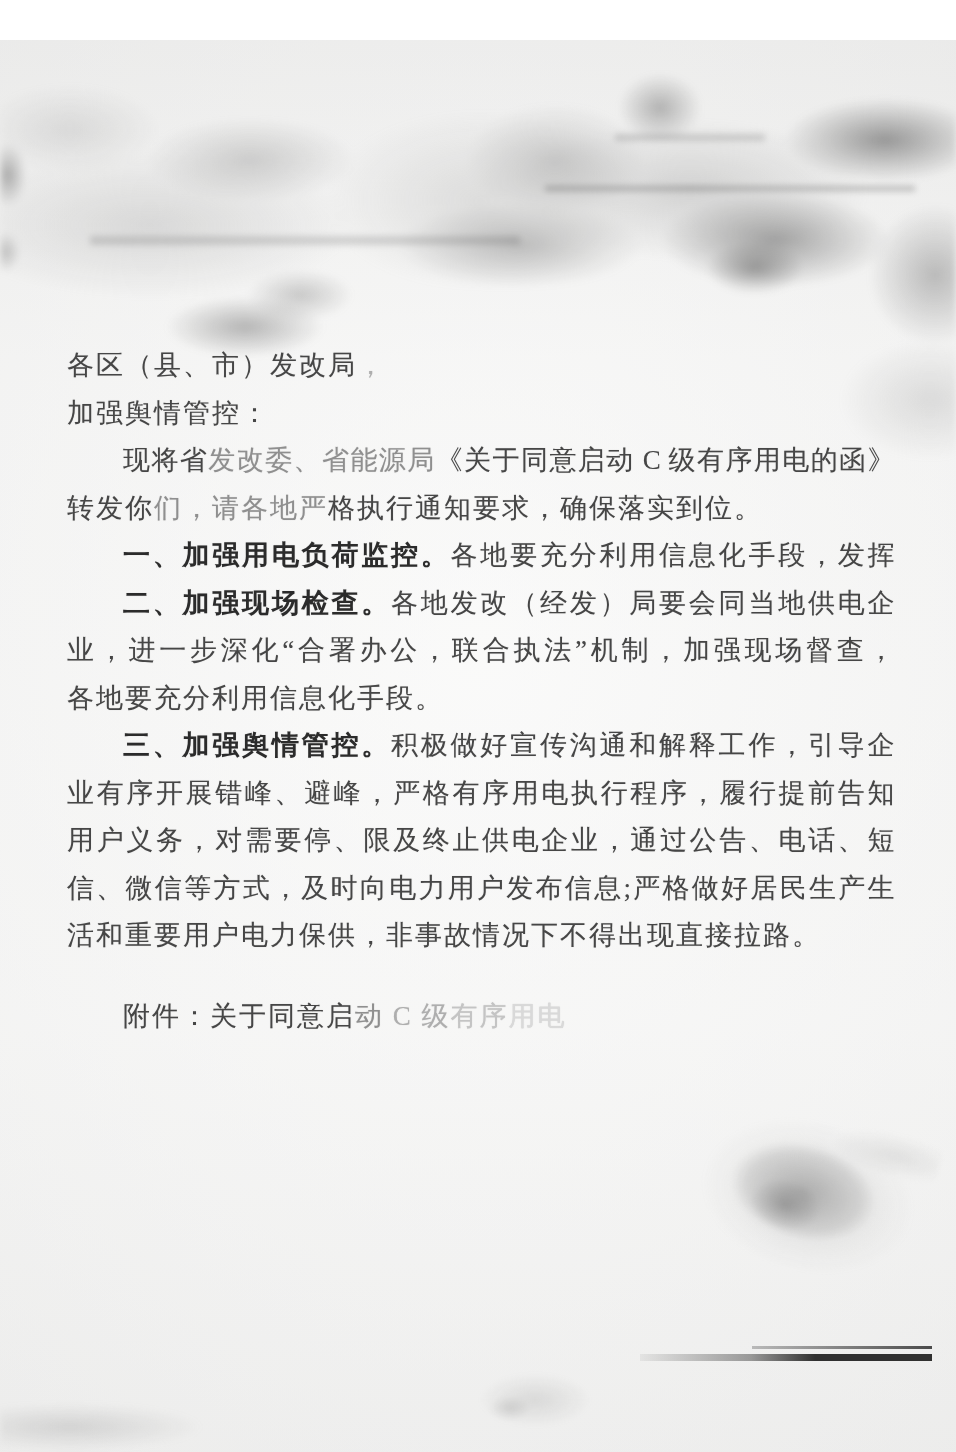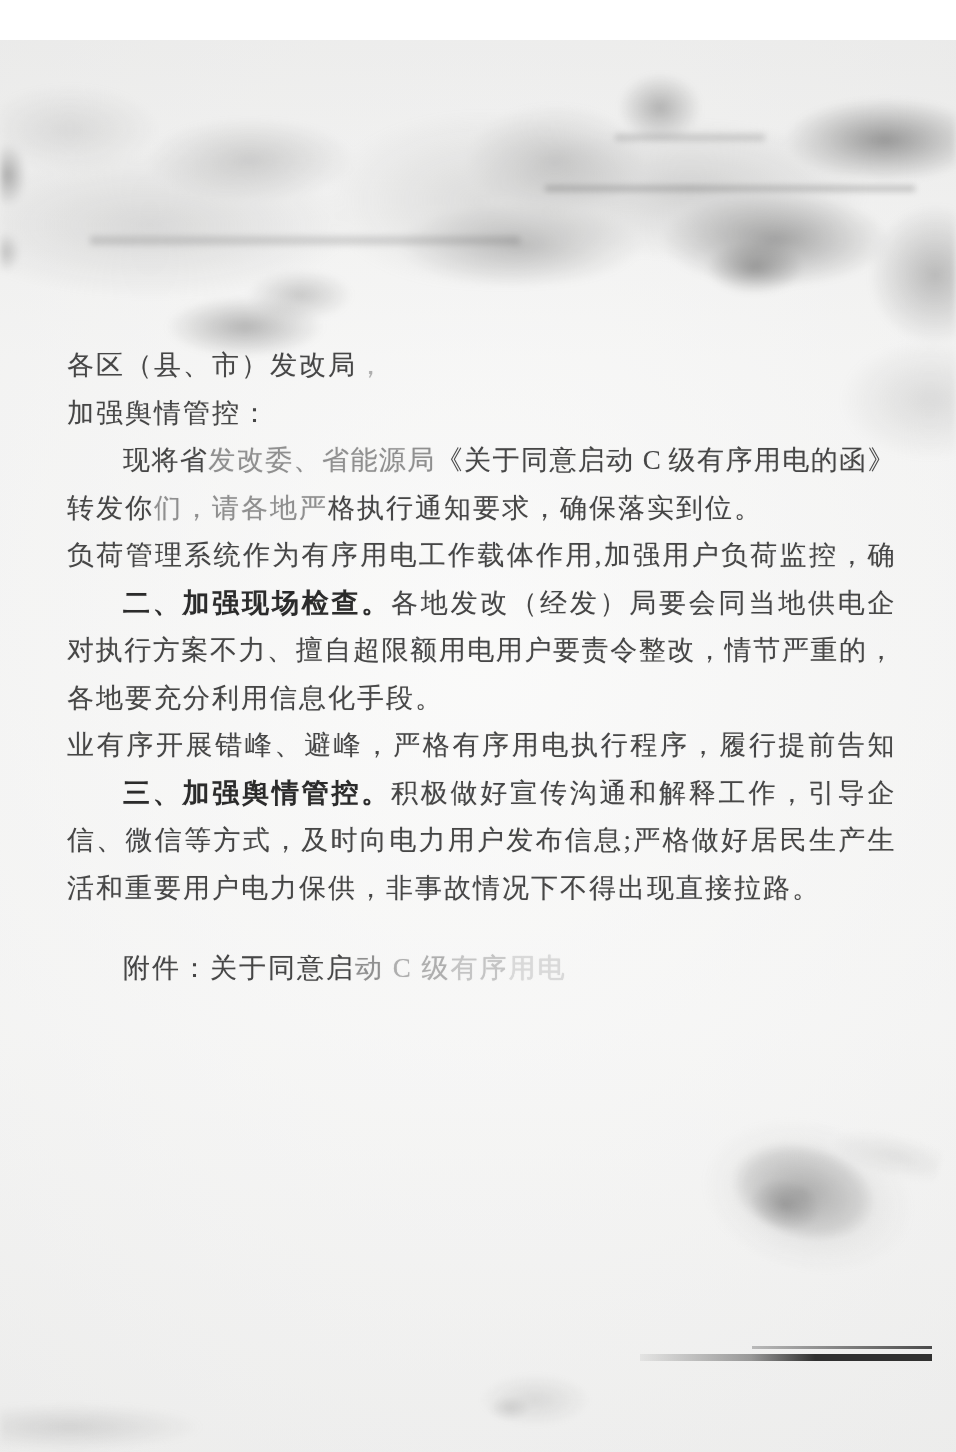--- a/index.html
+++ b/index.html
@@ -88,26 +88,27 @@
 </head>
 <body>
 
 <div class="page">
   <div class="smudge-top"></div>
   <div class="doc">
       <div class="line"><span class="seg normal">各区（县、市）发改局</span><span class="seg fade2">，</span></div>
       <div class="line"><span class="seg normal">加强舆情管控：</span></div>
       <div class="line indent justify"><span class="seg normal">现将省</span><span class="seg fade1">发改委、省能源局</span><span class="seg normal">《关于同意启动 C 级有序用电的函》</span></div>
       <div class="line"><span class="seg normal">转发你</span><span class="seg fade1">们，请各地严</span><span class="seg normal">格执行通知要求，确保落实到位。</span></div>
-      <div class="line justify"><span class="seg normal">负荷管理系统作为有序用电工作载体作用,加强用户负荷监控，确</span></div>
+      <div class="line indent justify"><span class="seg bold">一、加强用电负荷监控。</span><span class="seg normal">各地要充分利用信息化手段，发挥</span></div>
       <div class="line indent justify"><span class="seg bold">二、加强现场检查。</span><span class="seg normal">各地发改（经发）局要会同当地供电企</span></div>
-      <div class="line justify"><span class="seg normal">对执行方案不力、擅自超限额用电用户要责令整改，情节严重的，</span></div>
+      <div class="line justify"><span class="seg normal">业，进一步深化“合署办公，联合执法”机制，加强现场督查，</span></div>
       <div class="line"><span class="seg normal">各地要充分利用信息化手段。</span></div>
+      <div class="line indent justify"><span class="seg bold">三、加强舆情管控。</span><span class="seg normal">积极做好宣传沟通和解释工作，引导企</span></div>
       <div class="line justify"><span class="seg normal">业有序开展错峰、避峰，严格有序用电执行程序，履行提前告知</span></div>
-      <div class="line indent justify"><span class="seg bold">三、加强舆情管控。</span><span class="seg normal">积极做好宣传沟通和解释工作，引导企</span></div>
+      <div class="line justify"><span class="seg normal">用户义务，对需要停、限及终止供电企业，通过公告、电话、短</span></div>
       <div class="line justify"><span class="seg normal">信、微信等方式，及时向电力用户发布信息;严格做好居民生产生</span></div>
       <div class="line"><span class="seg normal">活和重要用户电力保供，非事故情况下不得出现直接拉路。</span></div>
       <div class="line indent attachment"><span class="seg normal">附件：关于同意启</span><span class="seg fade1">动</span><span class="seg fade2"> C 级</span><span class="seg fade3">有序</span><span class="seg fade4">用电</span></div>
     </div>
   <div class="smudge-print"></div>
   <div class="smudge-dot"></div>
   <div class="smudge-bl"></div>
   <div class="rule-thin"></div>
   <div class="rule-thick"></div>
   <div class="bottom-strip"></div>

